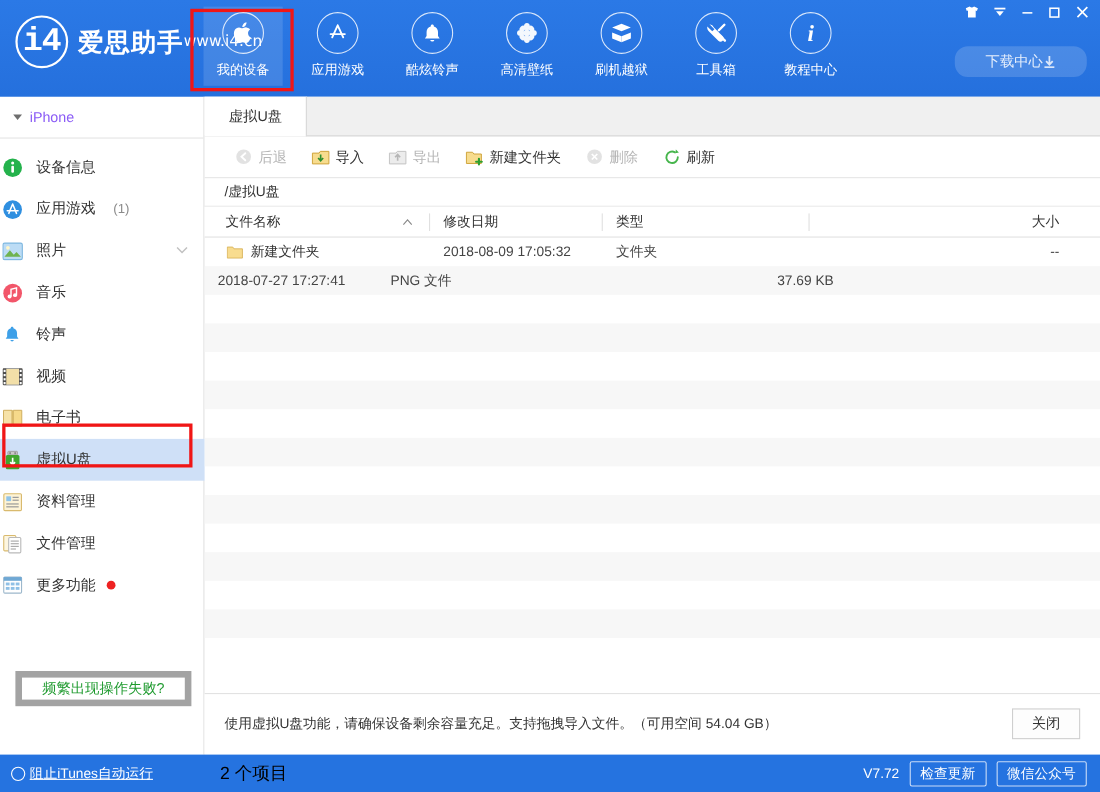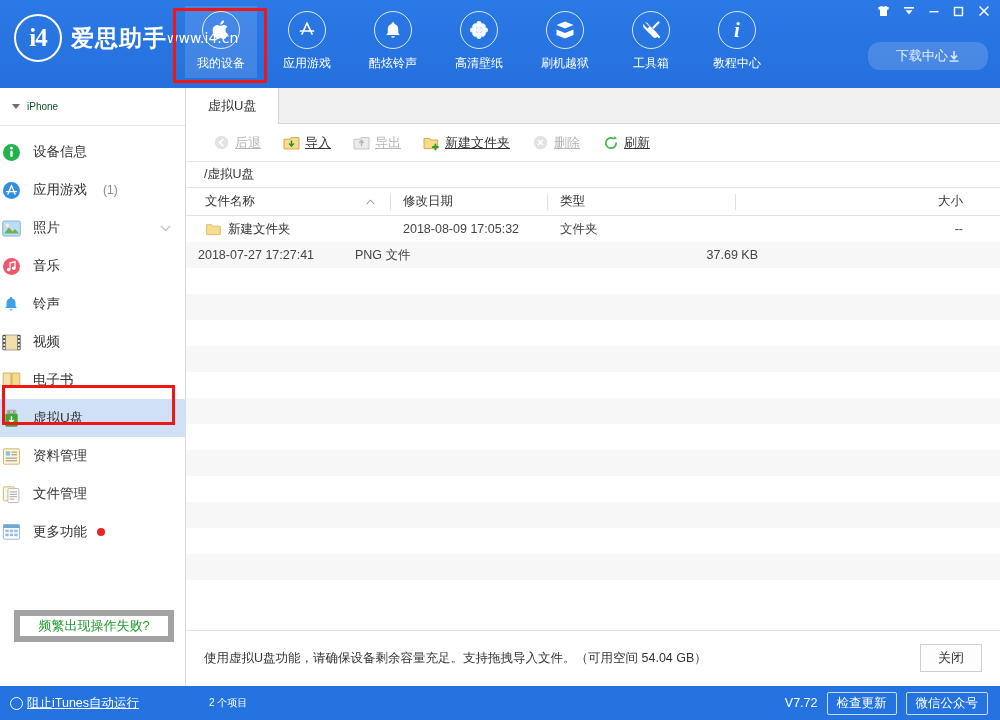--- a/index.html
+++ b/index.html
@@ -33,22 +33,22 @@
   .winbtn svg { display:block; }
 
   .logo-wrap {
     position: absolute; left: 14px; top: 14px;
     display: flex; align-items: center; gap: 9px; z-index: 5;
   }
   .logo-circle {
     width: 48px; height: 48px; border-radius: 50%;
     border: 2.5px solid #ffffff;
     display: flex; align-items: center; justify-content: center;
-    color: #ffffff; font-size: 25px; font-weight: bold;
-    font-family: Liberation Serif, serif; letter-spacing: -1px;
+    color: #ffffff; font-size: 30px; font-weight: bold;
+    font-family: Liberation Mono, monospace; letter-spacing: -1px;
   }
   .logo-text { display: flex; flex-direction: row; line-height: 1; }
   .logo-cn { color: #ffffff; font-size: 23px; font-weight: bold; letter-spacing: 1px; }
   .logo-url { color: #ffffff; font-size: 14px; margin-top: 4px; font-family: "DejaVu Sans", sans-serif; }
 
   .navbar {
     position: absolute; left: 178px; top: 6px; height: 78px;
     display: flex; align-items: flex-start; z-index: 4;
   }
   .navitem {
@@ -84,21 +84,21 @@
     background: #ffffff; border-right: 1px solid #d9d9d9;
   }
   .device-row {
     height: 38px; display: flex; align-items: center; padding-left: 12px;
     border-bottom: 1px solid #e4e4e4; gap: 7px;
   }
   .tri-down {
     width: 0; height: 0; border-left: 4.5px solid transparent;
     border-right: 4.5px solid transparent; border-top: 5.5px solid #6e6e6e;
   }
-  .device-name { font-size: 10px; color: #14532d; }
+  .device-name { font-size: 13px; color: #8b5cf6; }
 
   .side-list { padding-top: 7px; }
   .side-item {
     height: 38px; display: flex; align-items: center; 
     gap: 11px; position: relative; cursor: default;
   }
   .side-item.selected {
     background: #cfe0f7; width: 192px;
   }
   .side-label { font-size: 13.5px; color: #333; }
@@ -130,21 +130,21 @@
     display: flex; align-items: center; font-size: 13px; color: #333;
     position: relative; top: 1px; cursor: default;
   }
 
   .toolbar {
     height: 38px; display: flex; align-items: center; padding-left: 18px;
     gap: 4px; border-bottom: 1px solid #e6e6e6;
   }
   .tbtn {
     display: flex; align-items: center; gap: 5px; height: 26px;
-    padding: 0 9px; font-size: 13px; color: #333; cursor: default; border-radius: 2px; text-decoration: underline;
+    padding: 0 9px; font-size: 13px; color: #333; cursor: default; border-radius: 2px;
   }
   .tbtn.disabled { color: #b5b5b5; }
   .tbtn .ti { width: 17px; height: 17px; display: flex; align-items: center; justify-content: center; flex: none; }
 
   .pathbar {
     height: 26px; display: flex; align-items: center; padding-left: 18px;
     font-size: 12.5px; color: #333; border-bottom: 1px solid #e6e6e6;
   }
 
   .colhead {
@@ -185,21 +185,21 @@
   
   .statusbar {
     position: absolute; left: 0; bottom: 0; width: 1000px; height: 34px;
     background: #2573e0; display: flex; align-items: center;
   }
   .sb-left {
     width: 186px; height: 34px; display: flex; align-items: center; gap: 4px; padding-left: 10px;
   }
   .circ { width: 13px; height: 13px; border: 1.5px solid #ffffff; border-radius: 50%; flex: none; }
   .sb-itunes { color: #ffffff; font-size: 12.5px; text-decoration: underline; cursor: default; }
-  .sb-items { color: #ffffff; font-size: 10px; margin-left: 23px; }
+  .sb-items { color: #000000; font-size: 16px; margin-left: 14px; }
   .sb-right { margin-left: auto; display: flex; align-items: center; gap: 9px; padding-right: 12px; }
   .sb-ver { color: #ffffff; font-size: 12.5px; }
   .sb-btn {
     height: 23px; padding: 0 9px; border: 1px solid rgba(255,255,255,0.75);
     color: #ffffff; font-size: 12.5px; display: flex; align-items: center;
     border-radius: 2px; cursor: default;
   }
 </style>
 </head>
 <body>

